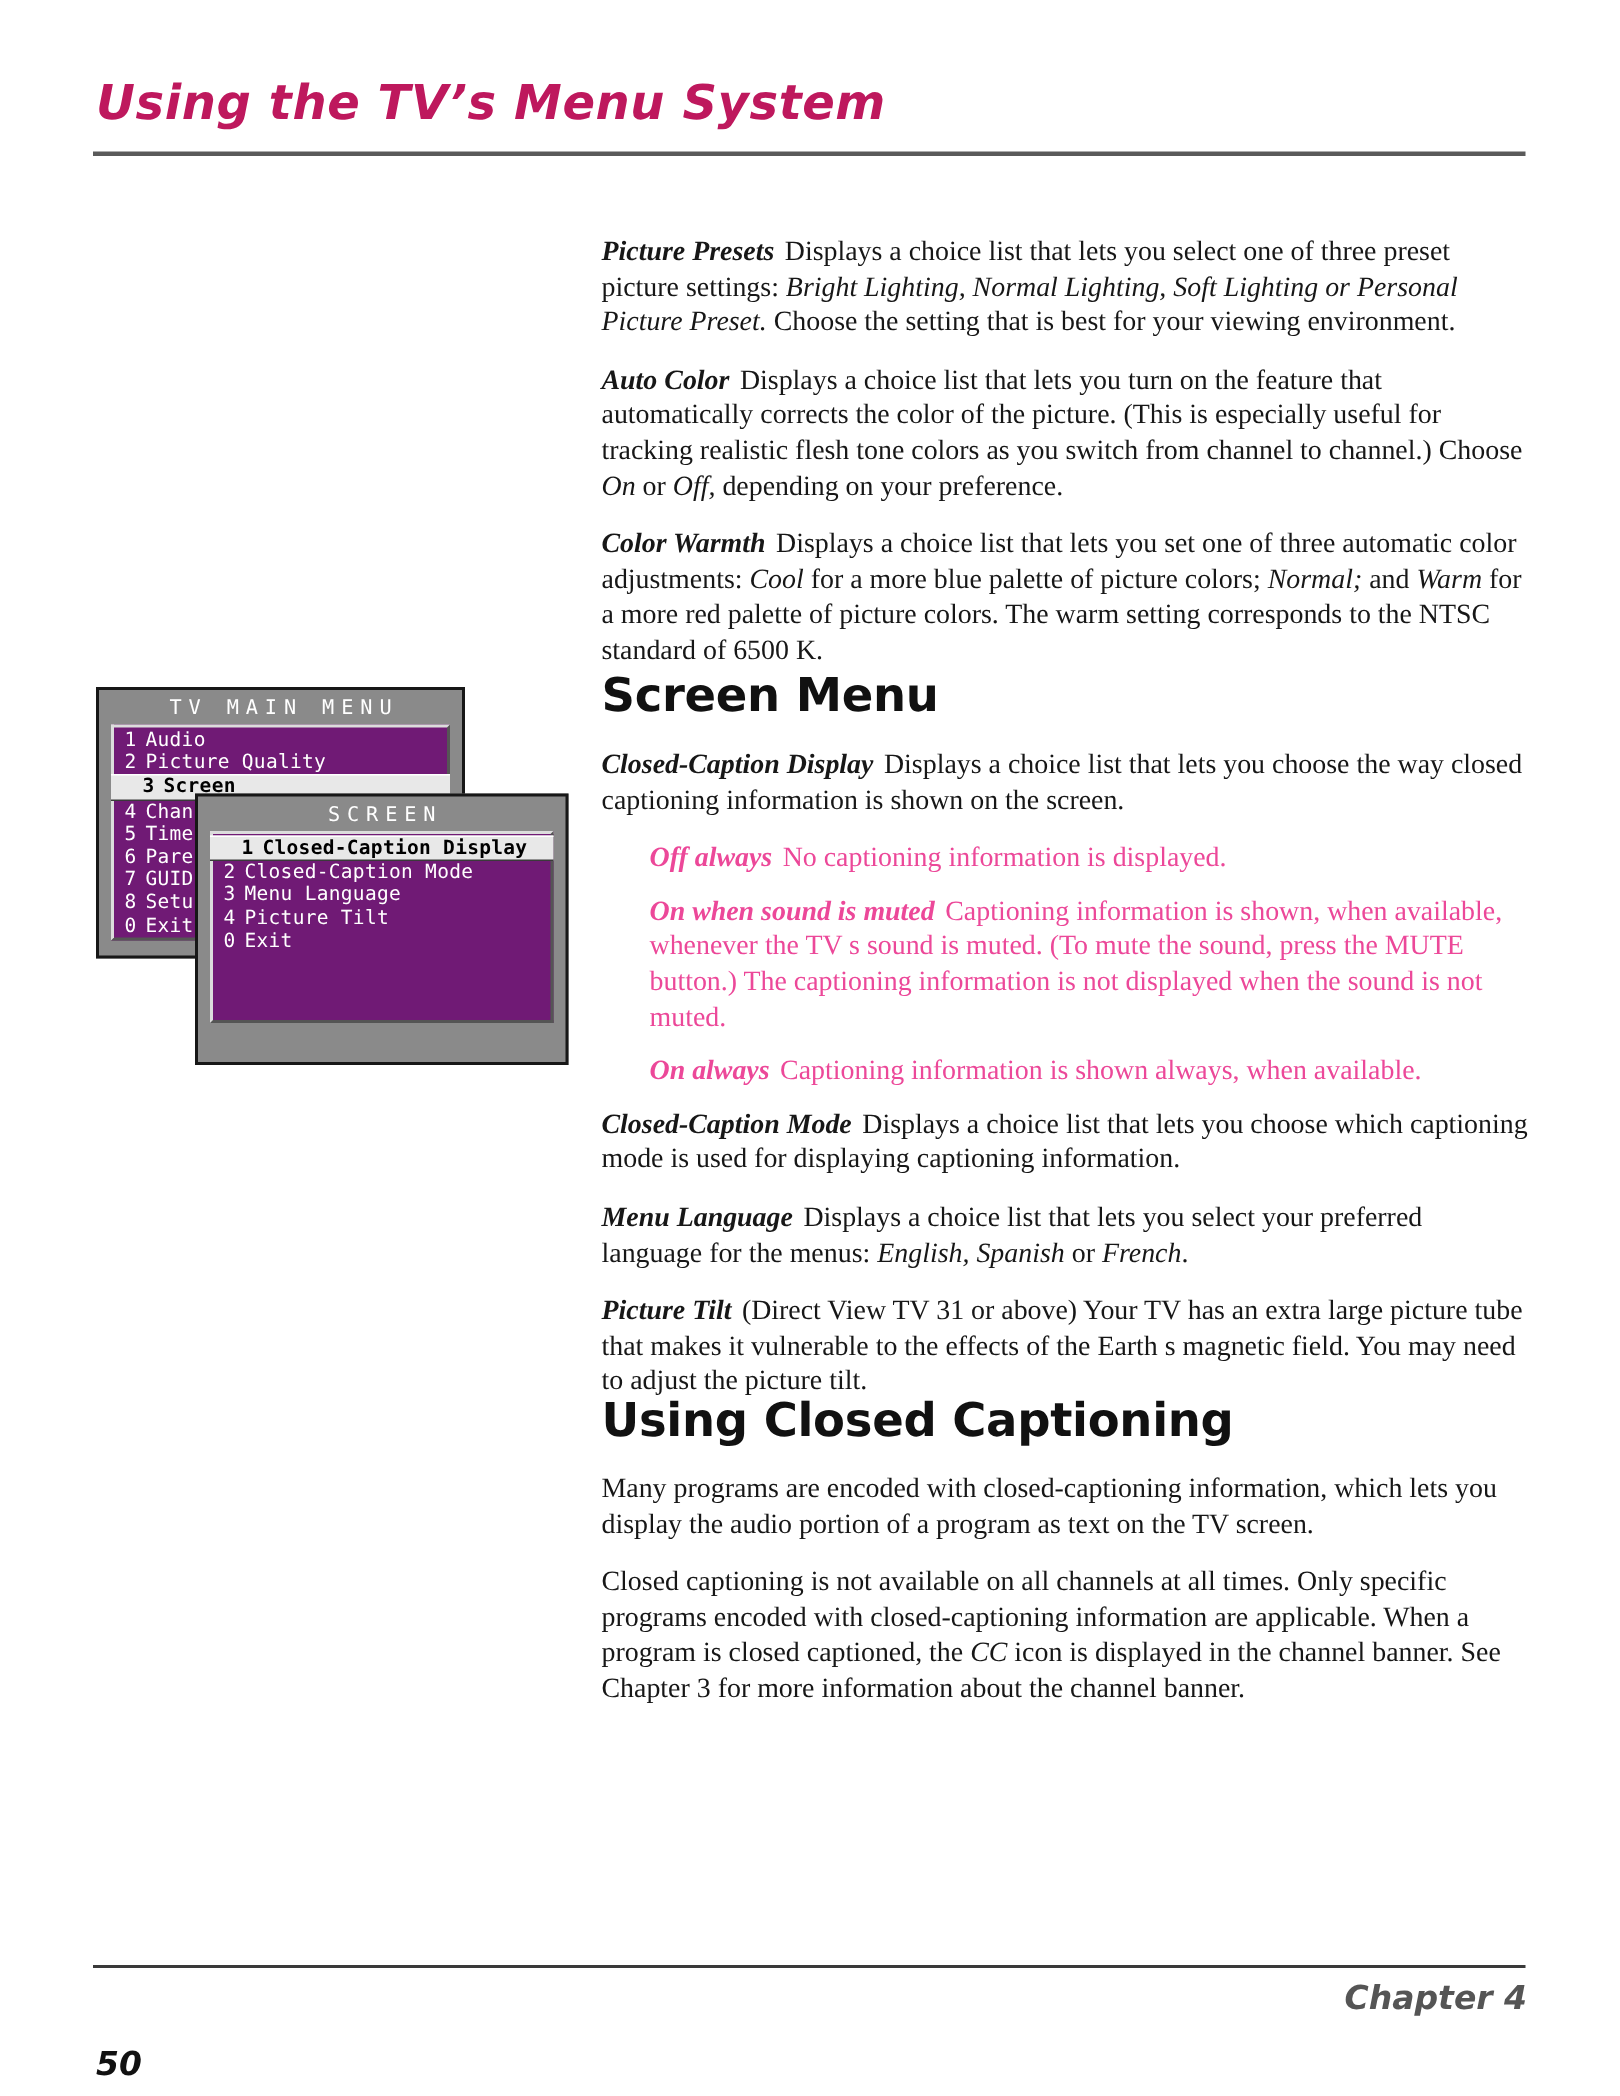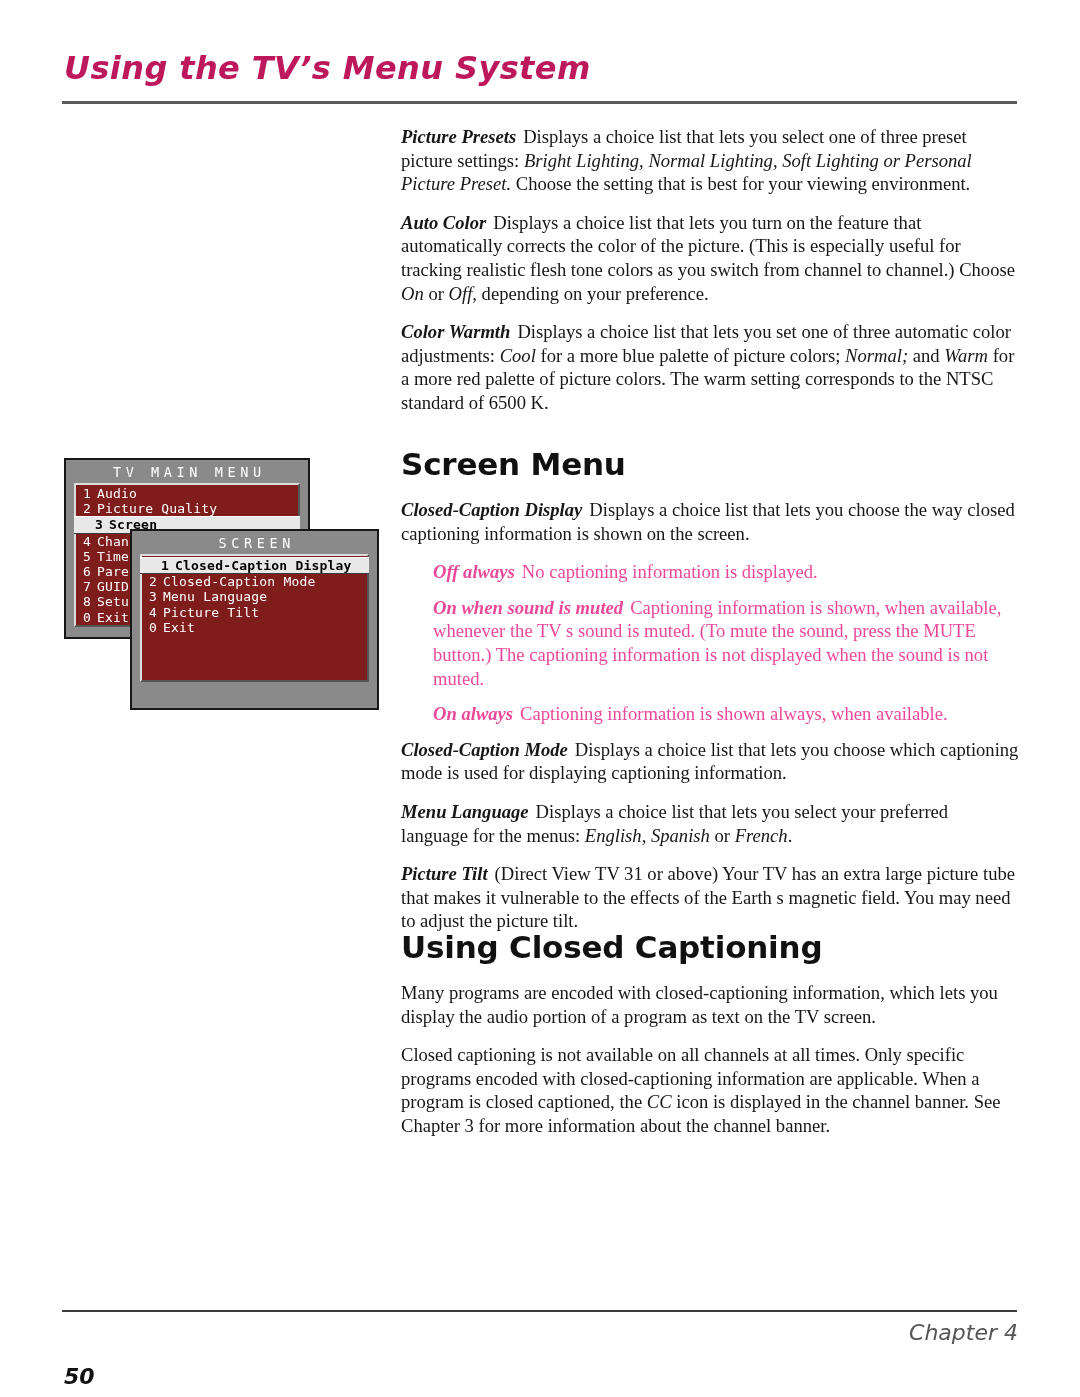--- a/index.html
+++ b/index.html
@@ -116,21 +116,21 @@
     padding-top: 4px;
     height: 19px;
     box-sizing: border-box;
     text-indent: 4.6px;
   }
   .menu-list {
     position: absolute;
     left: 8px;
     right: 8px;
     top: 23px;
-    background: #7f1d1d;
+    background: #701a75;
     border-top: 2px solid #dcdcdc;
     border-left: 2px solid #dcdcdc;
     border-right: 2px solid #555555;
     border-bottom: 2px solid #555555;
     box-sizing: border-box;
     padding: 1px 0 2px 0;
   }
   .win-main .menu-list { height: 144px; }
   .win-screen .menu-list { height: 128px; }
 
@@ -173,35 +173,35 @@
     font-style: italic;
     font-size: 22px;
     color: #111111;
     margin-top: 44px;
   }
   .footer-chapter {
     position: absolute;
     right: 62px;
     top: 1320px;
     font-family: "DejaVu Sans", sans-serif;
-    font-weight: normal;
+    font-weight: bold;
     font-style: italic;
     font-size: 22px;
     color: #555555;
   }
 </style>
 </head>
 <body>
 
 <div class="page-header">
   <div class="page-header-title">Using the TV’s Menu System</div>
 </div>
 <div class="header-rule"></div>
 
-<div class="col" id="intro-col" style="top:125px;">
+<div class="col" id="intro-col" style="top:156px;">
     <p class="body"><span class="lead">Picture Presets</span><span class="gap">&nbsp;&nbsp;</span><span>Displays a choice list that lets you select one of three preset picture settings: </span><span class="ital">Bright Lighting, Normal Lighting, Soft Lighting or Personal Picture Preset.</span><span> Choose the setting that is best for your viewing environment.</span></p>
     <p class="body"><span class="lead">Auto Color</span><span class="gap">&nbsp;&nbsp;</span><span>Displays a choice list that lets you turn on the feature that automatically corrects the color of the picture. (This is especially useful for tracking realistic flesh tone colors as you switch from channel to channel.) Choose </span><span class="ital">On</span><span> or </span><span class="ital">Off,</span><span> depending on your preference.</span></p>
     <p class="body"><span class="lead">Color Warmth</span><span class="gap">&nbsp;&nbsp;</span><span>Displays a choice list that lets you set one of three automatic color adjustments: </span><span class="ital">Cool</span><span> for a more blue palette of picture colors; </span><span class="ital">Normal;</span><span> and </span><span class="ital">Warm</span><span> for a more red palette of picture colors. The warm setting corresponds to the NTSC standard of 6500 K.</span></p>
   </div>
 
 <div class="tv-graphic">
 
   <div class="menu-window win-main">
     <div class="menu-title">TV MAIN MENU</div>
     <div class="menu-list" id="main-menu-list">

